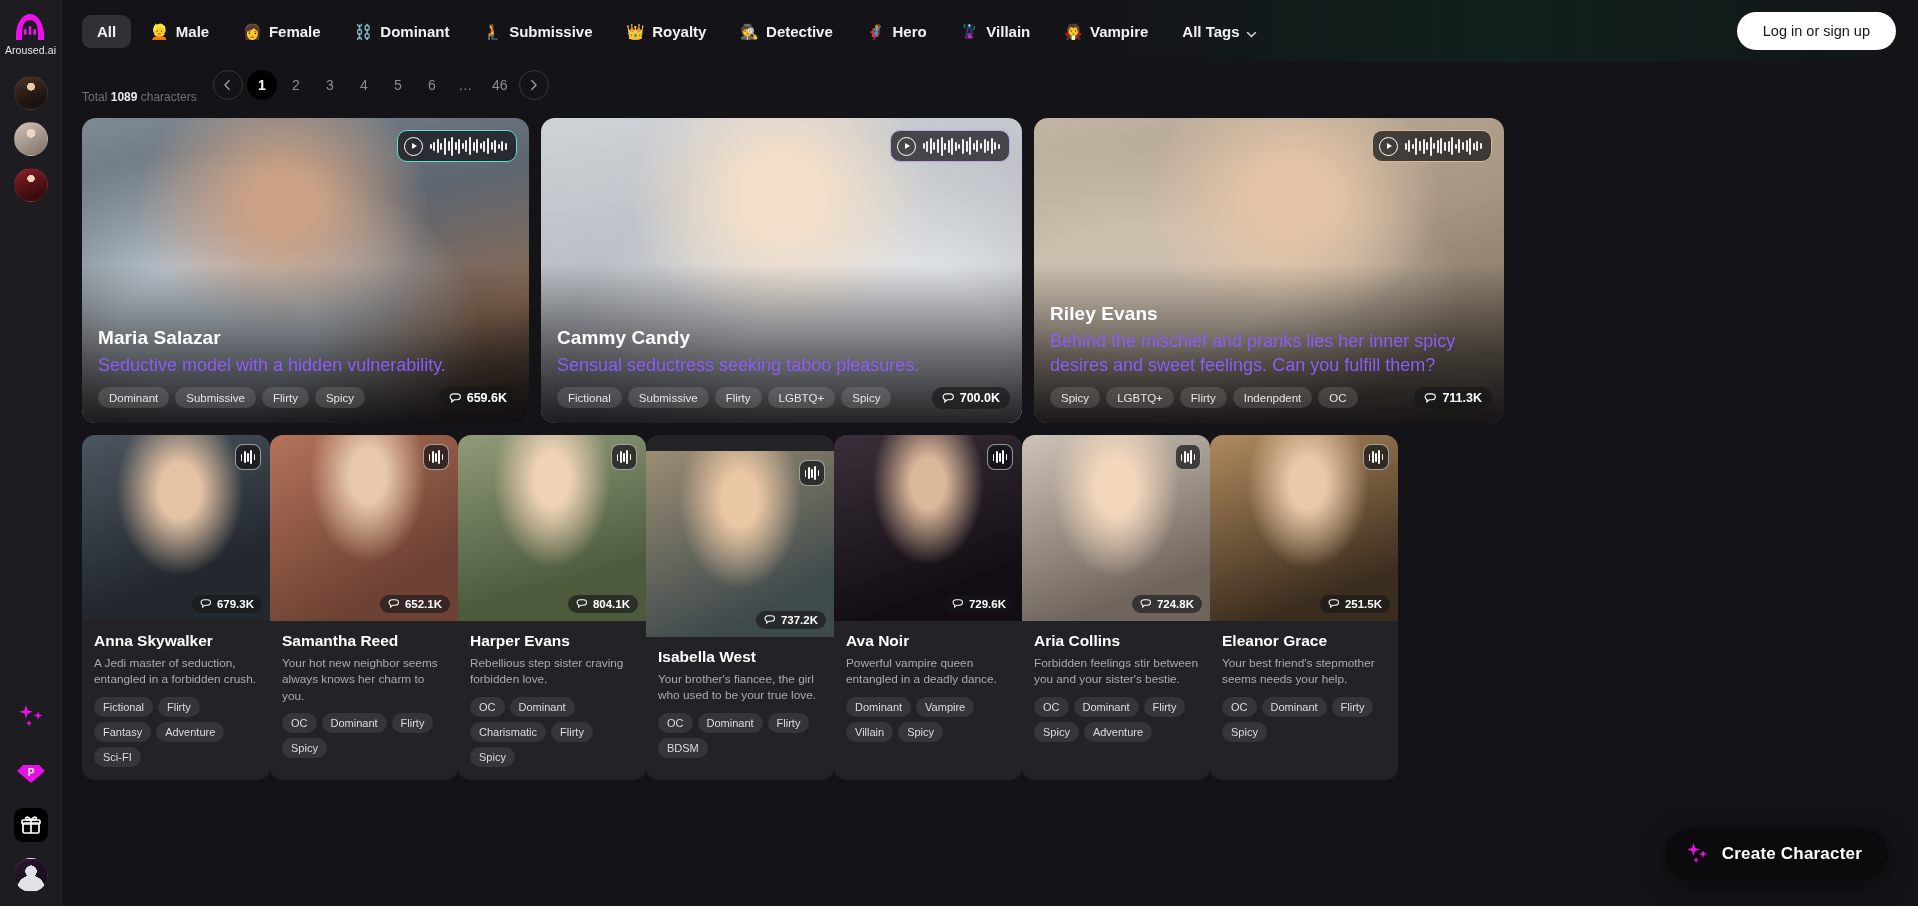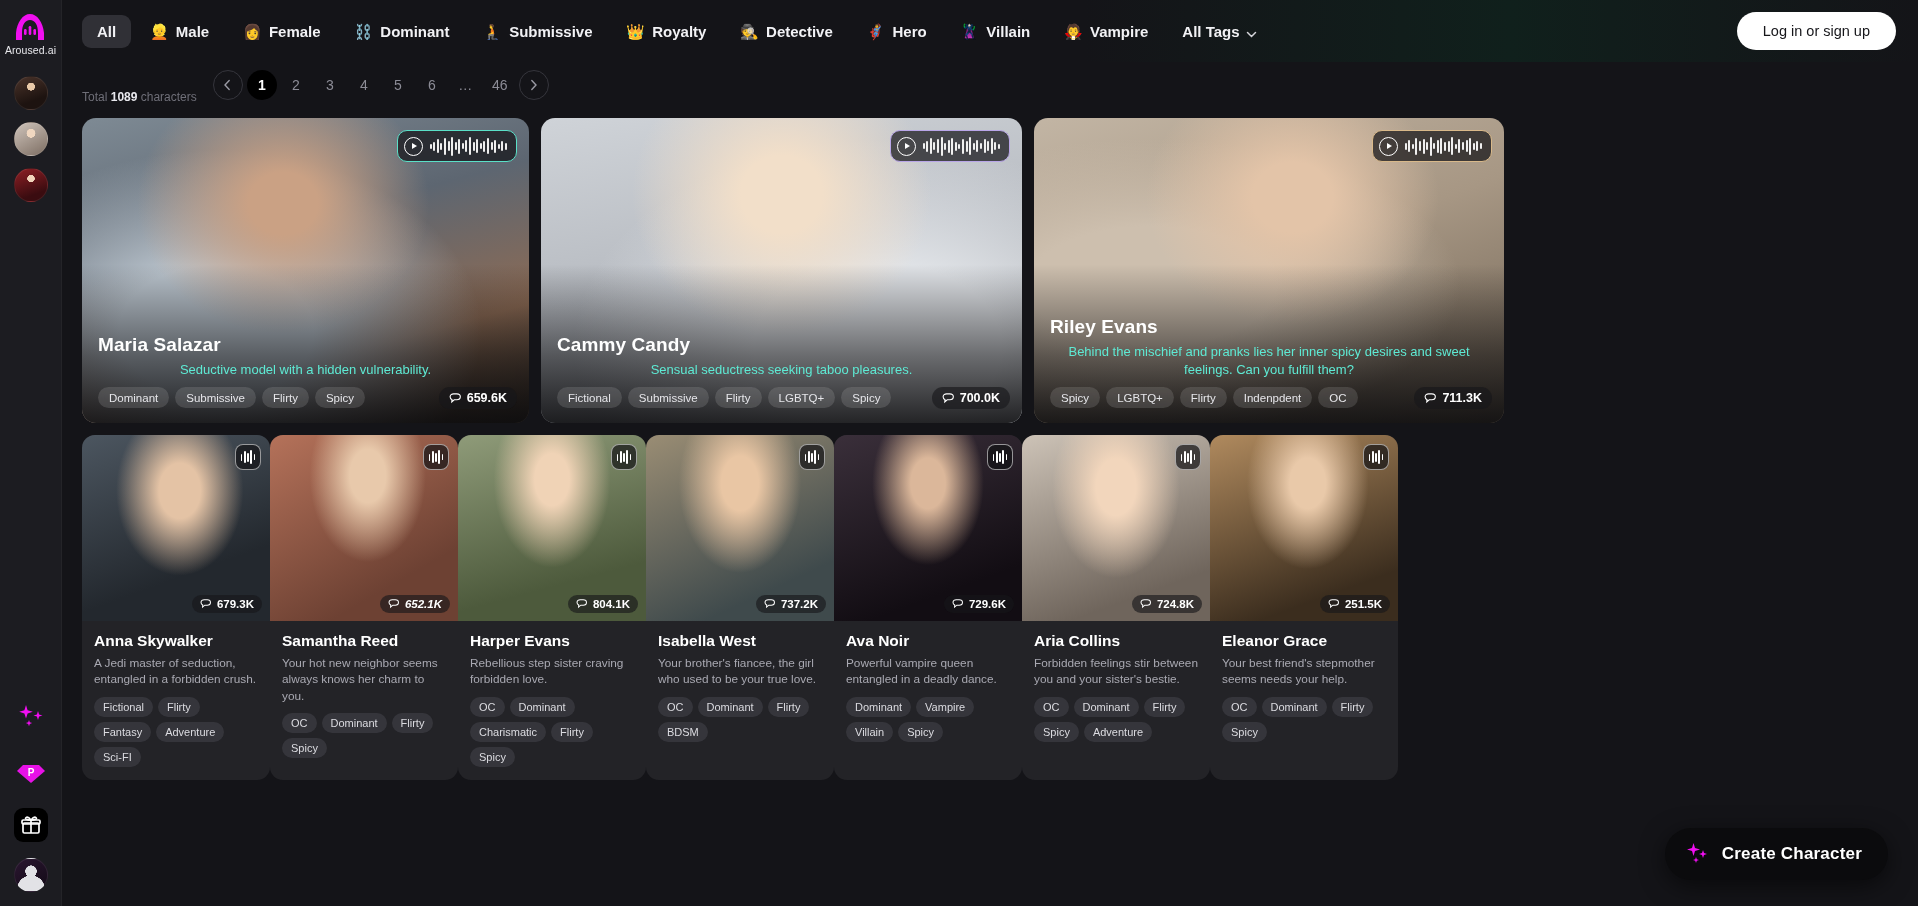--- a/index.html
+++ b/index.html
@@ -120,21 +120,21 @@
   .bg3 { background:
       radial-gradient(ellipse at 55% 26%, #e3c4a8 0 11%, transparent 40%),
       radial-gradient(ellipse at 25% 55%, #cdbfae 0 25%, transparent 62%),
       linear-gradient(160deg,#c2b5a4 0%,#a79784 48%,#6e6152 100%); }
   .feat .shade {
     position: absolute; inset: 0;
     background: linear-gradient(to top, rgba(10,10,12,.88) 0%, rgba(10,10,12,.55) 22%, rgba(0,0,0,0) 52%);
   }
   .feat .info { position: absolute; left: 0; right: 0; bottom: 0; padding: 14px 16px 15px; }
   .feat .nm { font-size: 19px; font-weight: 700; color: #fff; margin-bottom: 5px; letter-spacing: .1px; }
-  .feat .ds { font-size: 13px; color: #5eead4; line-height: 1.33; margin-bottom: 9px; max-width: 450px; text-align: center; }
+  .feat .ds { font-size: 18px; color: #8b5cf6; line-height: 1.33; margin-bottom: 9px; max-width: 450px; }
   .tagrow { display: flex; flex-wrap: wrap; gap: 6px; }
   .tag {
     font-size: 11.5px; color: #e6e6ea; background: rgba(255,255,255,.13);
     padding: 4.5px 11px; border-radius: 13px; white-space: nowrap;
     backdrop-filter: blur(3px);
   }
   .chatcount {
     position: absolute; right: 12px; bottom: 14px;
     display: flex; align-items: center; gap: 5px;
     font-size: 12.5px; font-weight: 700; color: #fff;
@@ -169,23 +169,23 @@
   #grid {
     position: absolute; left: 82px; top: 435px; width: 1800px;
     display: flex; z-index: 10;
   }
   .card {
     width: 188px; flex: 0 0 188px; background: #232327; border-radius: 13px;
     overflow: hidden; cursor: pointer; position: relative;
   }
   .card .thumb { position: relative; height: 186px; background-size: cover; background-position: center 22%; }
   .t1 { background: radial-gradient(ellipse at 52% 30%, #e4c3a5 0 15%, transparent 46%), linear-gradient(160deg,#4c5660,#23282e 70%); }
-  .t2 { background: radial-gradient(ellipse at 52% 22%, #e8c9ab 0 13%, transparent 42%), linear-gradient(150deg,#b5725a,#6d4133 75%); font-style: italic; }
+  .t2 { background: radial-gradient(ellipse at 52% 22%, #e8c9ab 0 13%, transparent 42%), linear-gradient(150deg,#b5725a,#6d4133 75%); }
   .t3 { background: radial-gradient(ellipse at 50% 24%, #f0d3b6 0 13%, transparent 44%), linear-gradient(165deg,#8f9b79,#4d5a3c 75%); }
-  .t4 { background: radial-gradient(ellipse at 50% 26%, #e9c6a4 0 14%, transparent 46%), linear-gradient(155deg,#9a8d74,#3f4a4c 78%); }
+  .t4 { background: radial-gradient(ellipse at 50% 26%, #e9c6a4 0 14%, transparent 46%), linear-gradient(155deg,#9a8d74,#3f4a4c 78%); margin-top: 16px; }
   .t5 { background: radial-gradient(ellipse at 50% 26%, #dbb79a 0 13%, transparent 42%), linear-gradient(160deg,#3a2f3a,#120d13 78%); }
   .t6 { background: radial-gradient(ellipse at 50% 28%, #f2d6bc 0 15%, transparent 48%), linear-gradient(160deg,#cdc3b7,#6f655c 80%); }
   .t7 { background: radial-gradient(ellipse at 52% 26%, #e9c9a9 0 13%, transparent 44%), linear-gradient(160deg,#b08a5e,#3b2d1e 80%); }
   .mini-audio {
     position: absolute; top: 9px; right: 9px;
     width: 26px; height: 26px; border-radius: 8px;
     background: rgba(18,18,22,.7); border: 1.4px solid rgba(255,255,255,.55);
     display: flex; align-items: center; justify-content: center; gap: 1.5px;
     backdrop-filter: blur(4px);
   }

